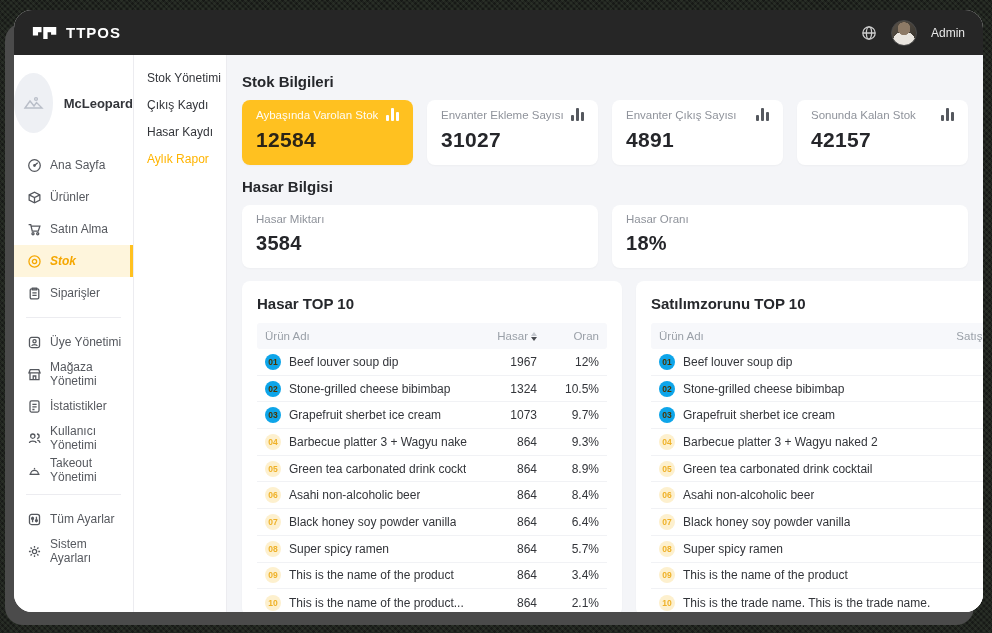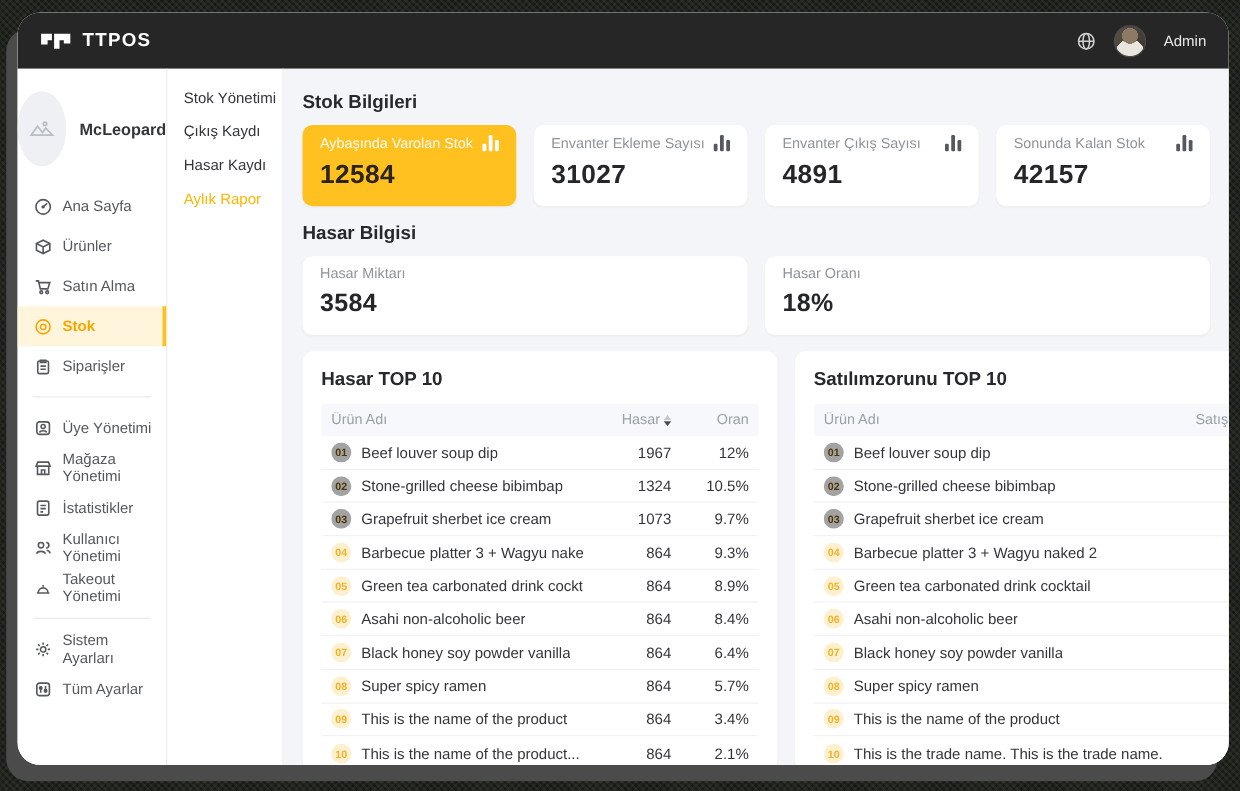--- a/index.html
+++ b/index.html
@@ -46,21 +46,21 @@
     display:flex; align-items:center; justify-content:center;
   }
   .profile-name { font-size:13px; color:#33353a; font-weight:600; }
   .nav { margin-top:16px; }
   .nav-item {
     height:32px; display:flex; align-items:center; gap:8px;
     padding-left:13px; font-size:12px; color:#55585e; cursor:pointer;
     border-right:3px solid transparent; position:relative;
   }
   .nav-item .ic { width:15px; height:15px; display:flex; flex:0 0 15px; color:#55585e; }
-  .nav-item.active { background:#fef5dc; border-right-color:#ffc120; color:#f5a700; font-weight:700; }
+  .nav-item.active { background:#fef5dc; border-right-color:#ffc120; color:#f5a700; font-weight:700;font-style:italic; }
   .nav-item.active .ic { color:#f5a700; }
   .nav-divider { height:1px; background:#ececf0; margin:8px 12px; }
   
   .sidebar2 { width:93px; flex:0 0 93px; border-right:1px solid #ececf0; background:#fff; padding:9px 0 0 13px; }
   .submenu-item { height:27px; display:flex; align-items:center; font-size:12px; color:#33353a; cursor:pointer; }
   .submenu-item.active { color:#ffb400; }
   
   .main { flex:1; background:#f4f5f8; padding:12px 15px 0; overflow:hidden; min-width:0; }
   .section-title { font-size:15px; font-weight:600; color:#26282c; margin:6px 0 10px; }
   .cards4 { display:grid; grid-template-columns:repeat(4,1fr); gap:14px; }
@@ -89,21 +89,21 @@
   .col-num.w1 { width:70px; } .col-num.w2 { width:90px; }
   .th-sort { display:inline-flex; flex-direction:column; align-items:center; justify-content:center; gap:1px; margin-left:3px; vertical-align:-1px; }
   .th-sort b { width:0; height:0; border-left:3.5px solid transparent; border-right:3.5px solid transparent; display:block; }
   .th-sort .up { border-bottom:4px solid #c3c7ce; }
   .th-sort .dn { border-top:4px solid #4a4d52; }
   .rank {
     width:16px; height:16px; border-radius:50%; flex:0 0 16px;
     display:flex; align-items:center; justify-content:center;
     font-size:8.5px; font-weight:700; background:#fdf0ce; color:#efb128;
   }
-  .rank.top { background:#a3a3a3; color:#4d3500; }
+  .rank.top { background:#0ea5e9; color:#4d3500; }
   .hdr-flex { display:flex; align-items:center;text-align:right; }
 </style>
 </head>
 <body>
 
 <div class="window">
 
   <div class="topbar">
     <div class="brand">
       <span style="display:flex;">
@@ -235,36 +235,36 @@
                 <path d="M3.4 10.4a3.6 3.6 0 017.2 0"></path>
                 <path d="M7 6v-1.4"></path>
               </svg>
             </span>
             <span>Takeout Yönetimi</span>
           </div>
           <div class="nav-divider"></div>
           <div class="nav-item">
             <span class="ic">
               <svg viewBox="0 0 14 14" fill="none" stroke="currentColor" stroke-width="1.2">
-                <circle cx="7" cy="7" r="2"></circle>
-                <path d="M7 1.8v1.7M7 10.5v1.7M1.8 7h1.7M10.5 7h1.7M3.3 3.3l1.2 1.2M9.5 9.5l1.2 1.2M10.7 3.3L9.5 4.5M4.5 9.5l-1.2 1.2"></path>
-              </svg>
-            </span>
-            <span>Sistem Ayarları</span>
-          </div>
-          <div class="nav-item">
-            <span class="ic">
-              <svg viewBox="0 0 14 14" fill="none" stroke="currentColor" stroke-width="1.2">
                 <rect x="2.3" y="2.3" width="9.4" height="9.4" rx="2"></rect>
                 <path d="M5.2 4.4v5.2M8.8 4.4v5.2"></path>
                 <circle cx="5.2" cy="6" r="0.9"></circle>
                 <circle cx="8.8" cy="8" r="0.9"></circle>
               </svg>
             </span>
             <span>Tüm Ayarlar</span>
+          </div>
+          <div class="nav-item">
+            <span class="ic">
+              <svg viewBox="0 0 14 14" fill="none" stroke="currentColor" stroke-width="1.2">
+                <circle cx="7" cy="7" r="2"></circle>
+                <path d="M7 1.8v1.7M7 10.5v1.7M1.8 7h1.7M10.5 7h1.7M3.3 3.3l1.2 1.2M9.5 9.5l1.2 1.2M10.7 3.3L9.5 4.5M4.5 9.5l-1.2 1.2"></path>
+              </svg>
+            </span>
+            <span>Sistem Ayarları</span>
           </div>
         </div>
     </div>
 
     <div class="sidebar2">
       <div id="submenu">
           <div class="submenu-item">Stok Yönetimi</div>
           <div class="submenu-item">Çıkış Kaydı</div>
           <div class="submenu-item">Hasar Kaydı</div>
           <div class="submenu-item active">Aylık Rapor</div>

